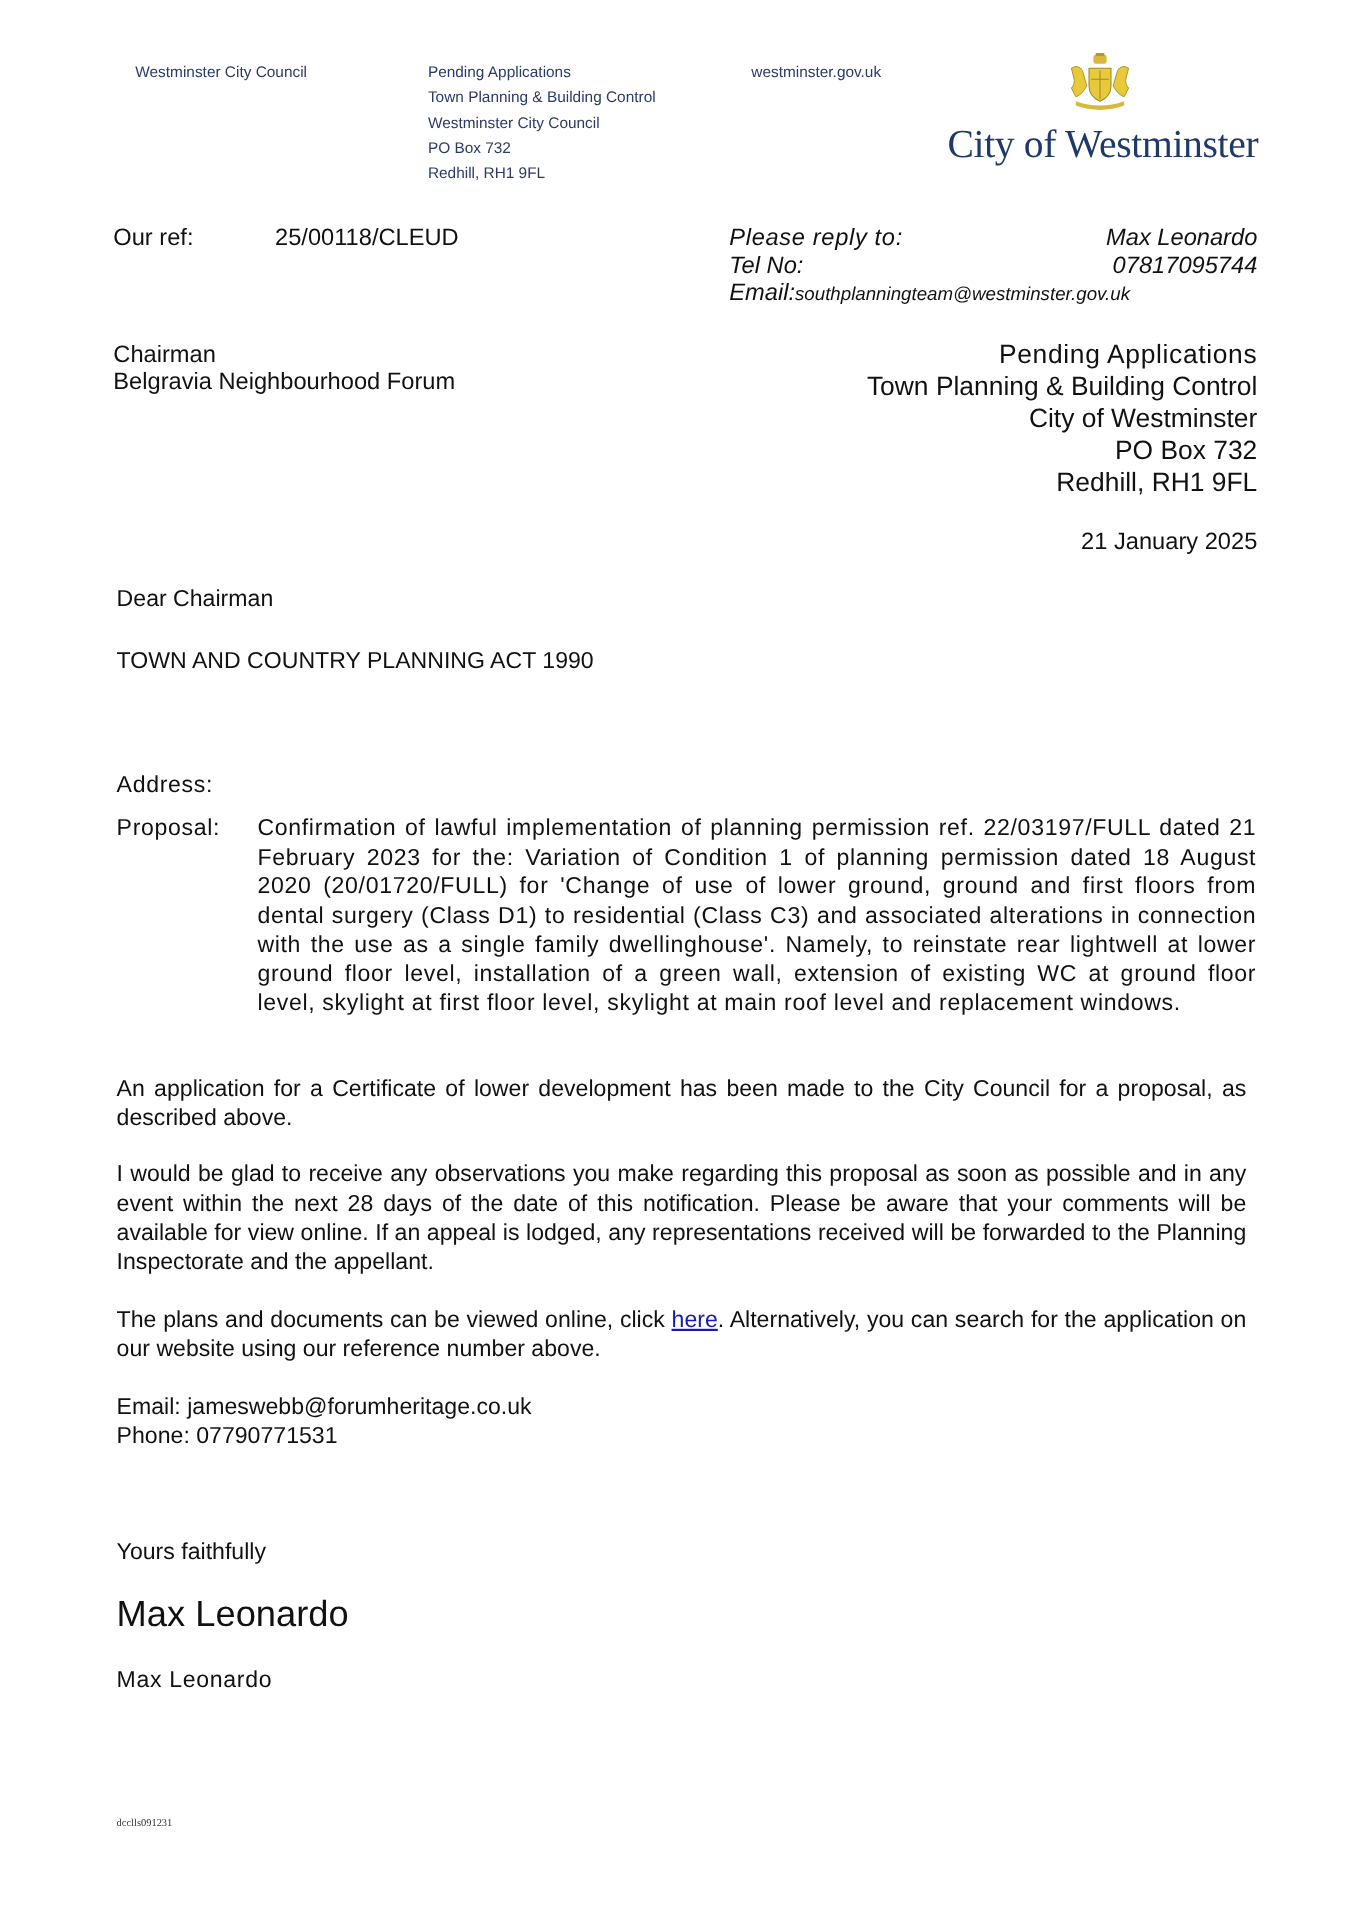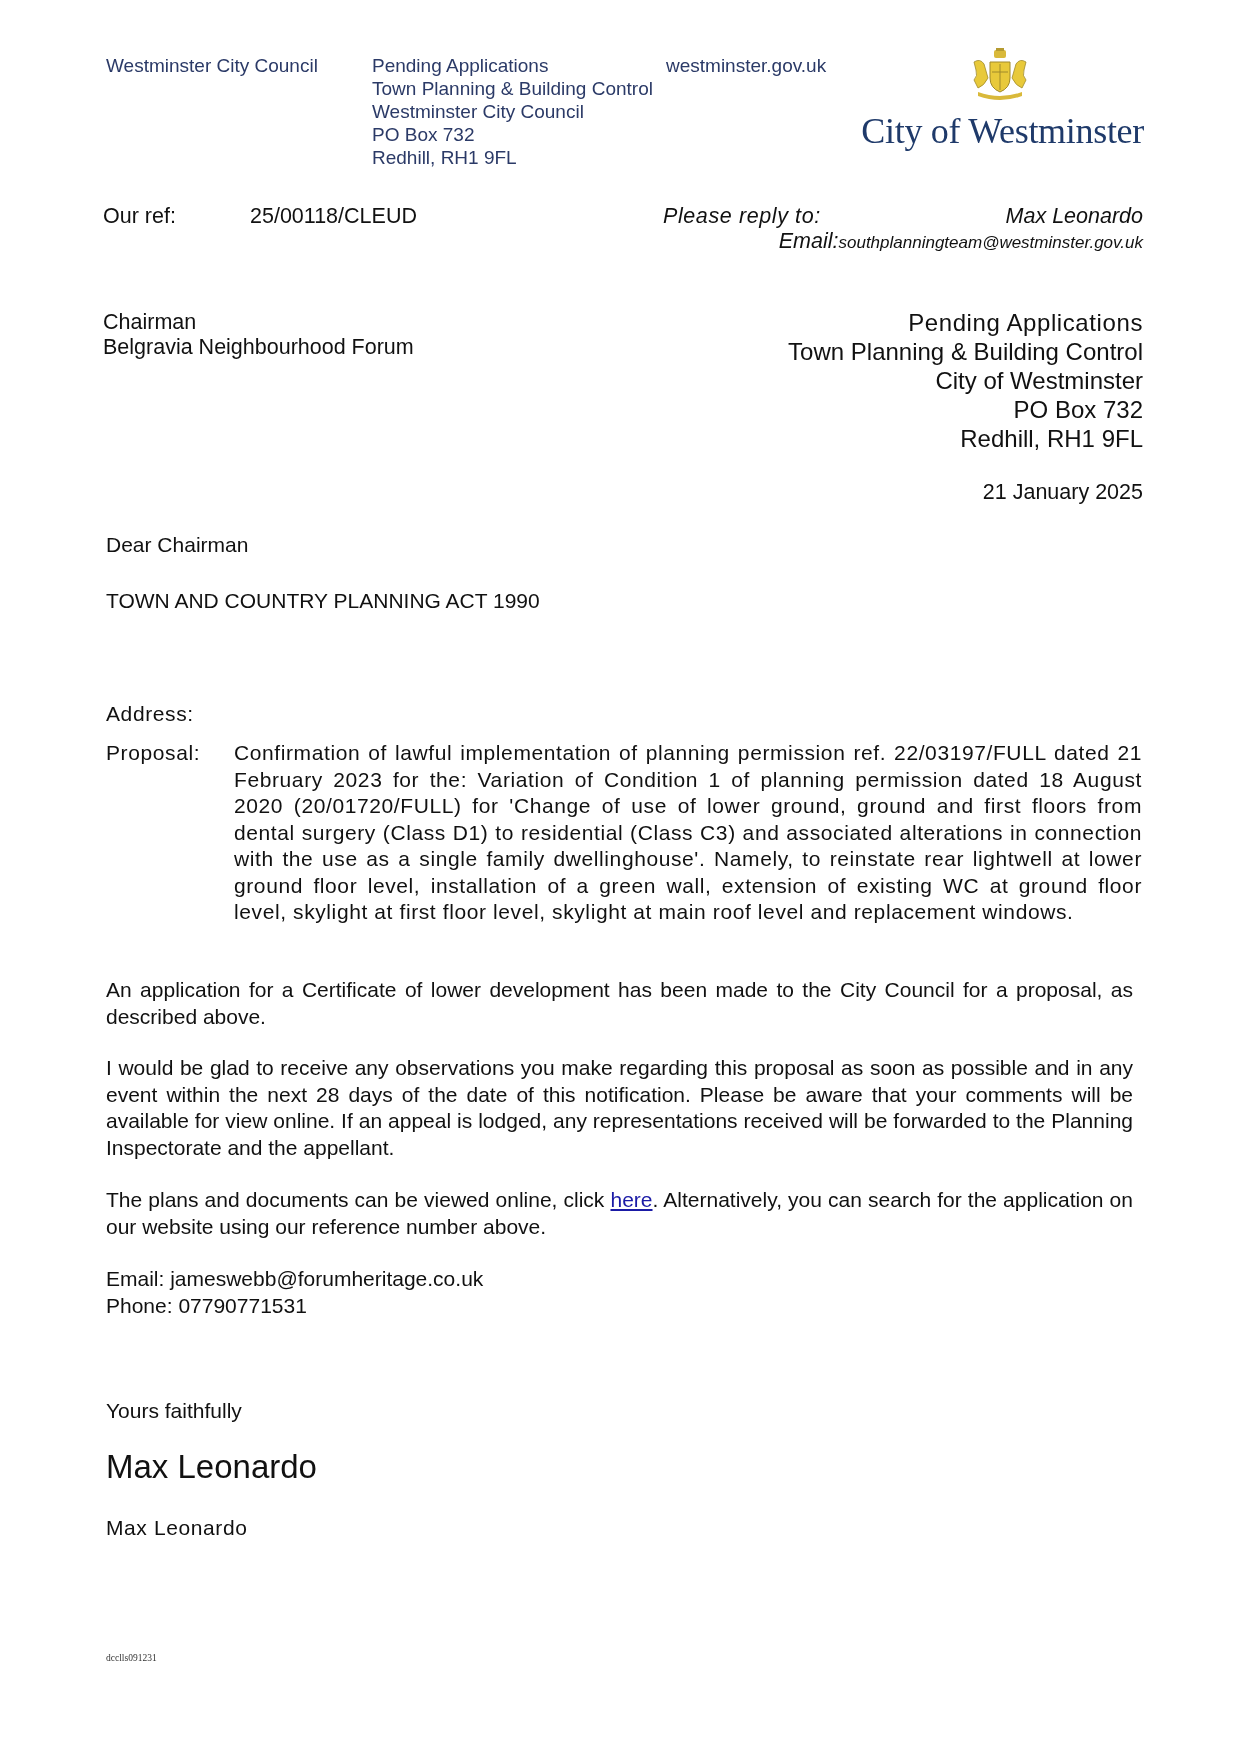--- a/index.html
+++ b/index.html
@@ -1,18 +1,18 @@
 <!DOCTYPE html>
 <html><head>
 <meta charset="utf-8">
 <style>
   html, body { margin: 0; padding: 0; background: #ffffff; }
   body { width: 1241px; height: 1754px; position: relative; overflow: hidden; font-family: "Liberation Sans", sans-serif; color: #111111; }
   .abs { position: absolute; }
-  .hdr { color: #2b3a67; font-size: 19px; line-height: 23px; }
+  .hdr { color: #2b3a67; font-size: 14px; line-height: 23px; margin-left: 17px; }
   .hdr div { white-space: nowrap; }
   .logo-text { font-family: "Liberation Serif", serif; color: #1f3a6a; font-size: 36px; letter-spacing: -0.3px; white-space: nowrap; }
   .crest { width: 64px; height: 52px; }
   .meta { font-size: 21.5px; line-height: 25px; }
   .meta .row { display: flex; }
   .body-text { font-size: 21px; line-height: 26.5px; }
   .justify { text-align: justify; text-align-last: left; }
   .right { text-align: right; }
   .wide { letter-spacing: 0.6px; }
   a.link { color: #1a1aa6; text-decoration: underline; }
@@ -61,21 +61,25 @@
 <div class="abs meta" style="left:103px; top:204px; display:flex;">
   <span style="width:147px; display:inline-block;">Our ref:</span>
   <span>25/00118/CLEUD</span>
 </div>
 
 <div class="abs meta" style="left:663px; top:204px; width:480px;font-style:italic;">
   <div class="row" style="justify-content:space-between;">
     <span class="wide">Please reply to:</span>
     <span>Max Leonardo</span>
   </div>
-  <div class="row" style="justify-content:flex-end; align-items:baseline;">
+  <div class="row" style="justify-content:space-between;">
+    <span>Tel No:</span>
+    <span>07817095744</span>
+  </div>
+  <div class="row" style="justify-content:flex-start; align-items:baseline;">
     <span>Email:</span>
     <span style="font-size:17px;">southplanningteam@westminster.gov.uk</span>
   </div>
 </div>
 
 <div class="abs meta" style="left:103px; top:310px; line-height:25px;">
   <div>Chairman</div>
   <div>Belgravia Neighbourhood Forum</div>
 </div>
 

